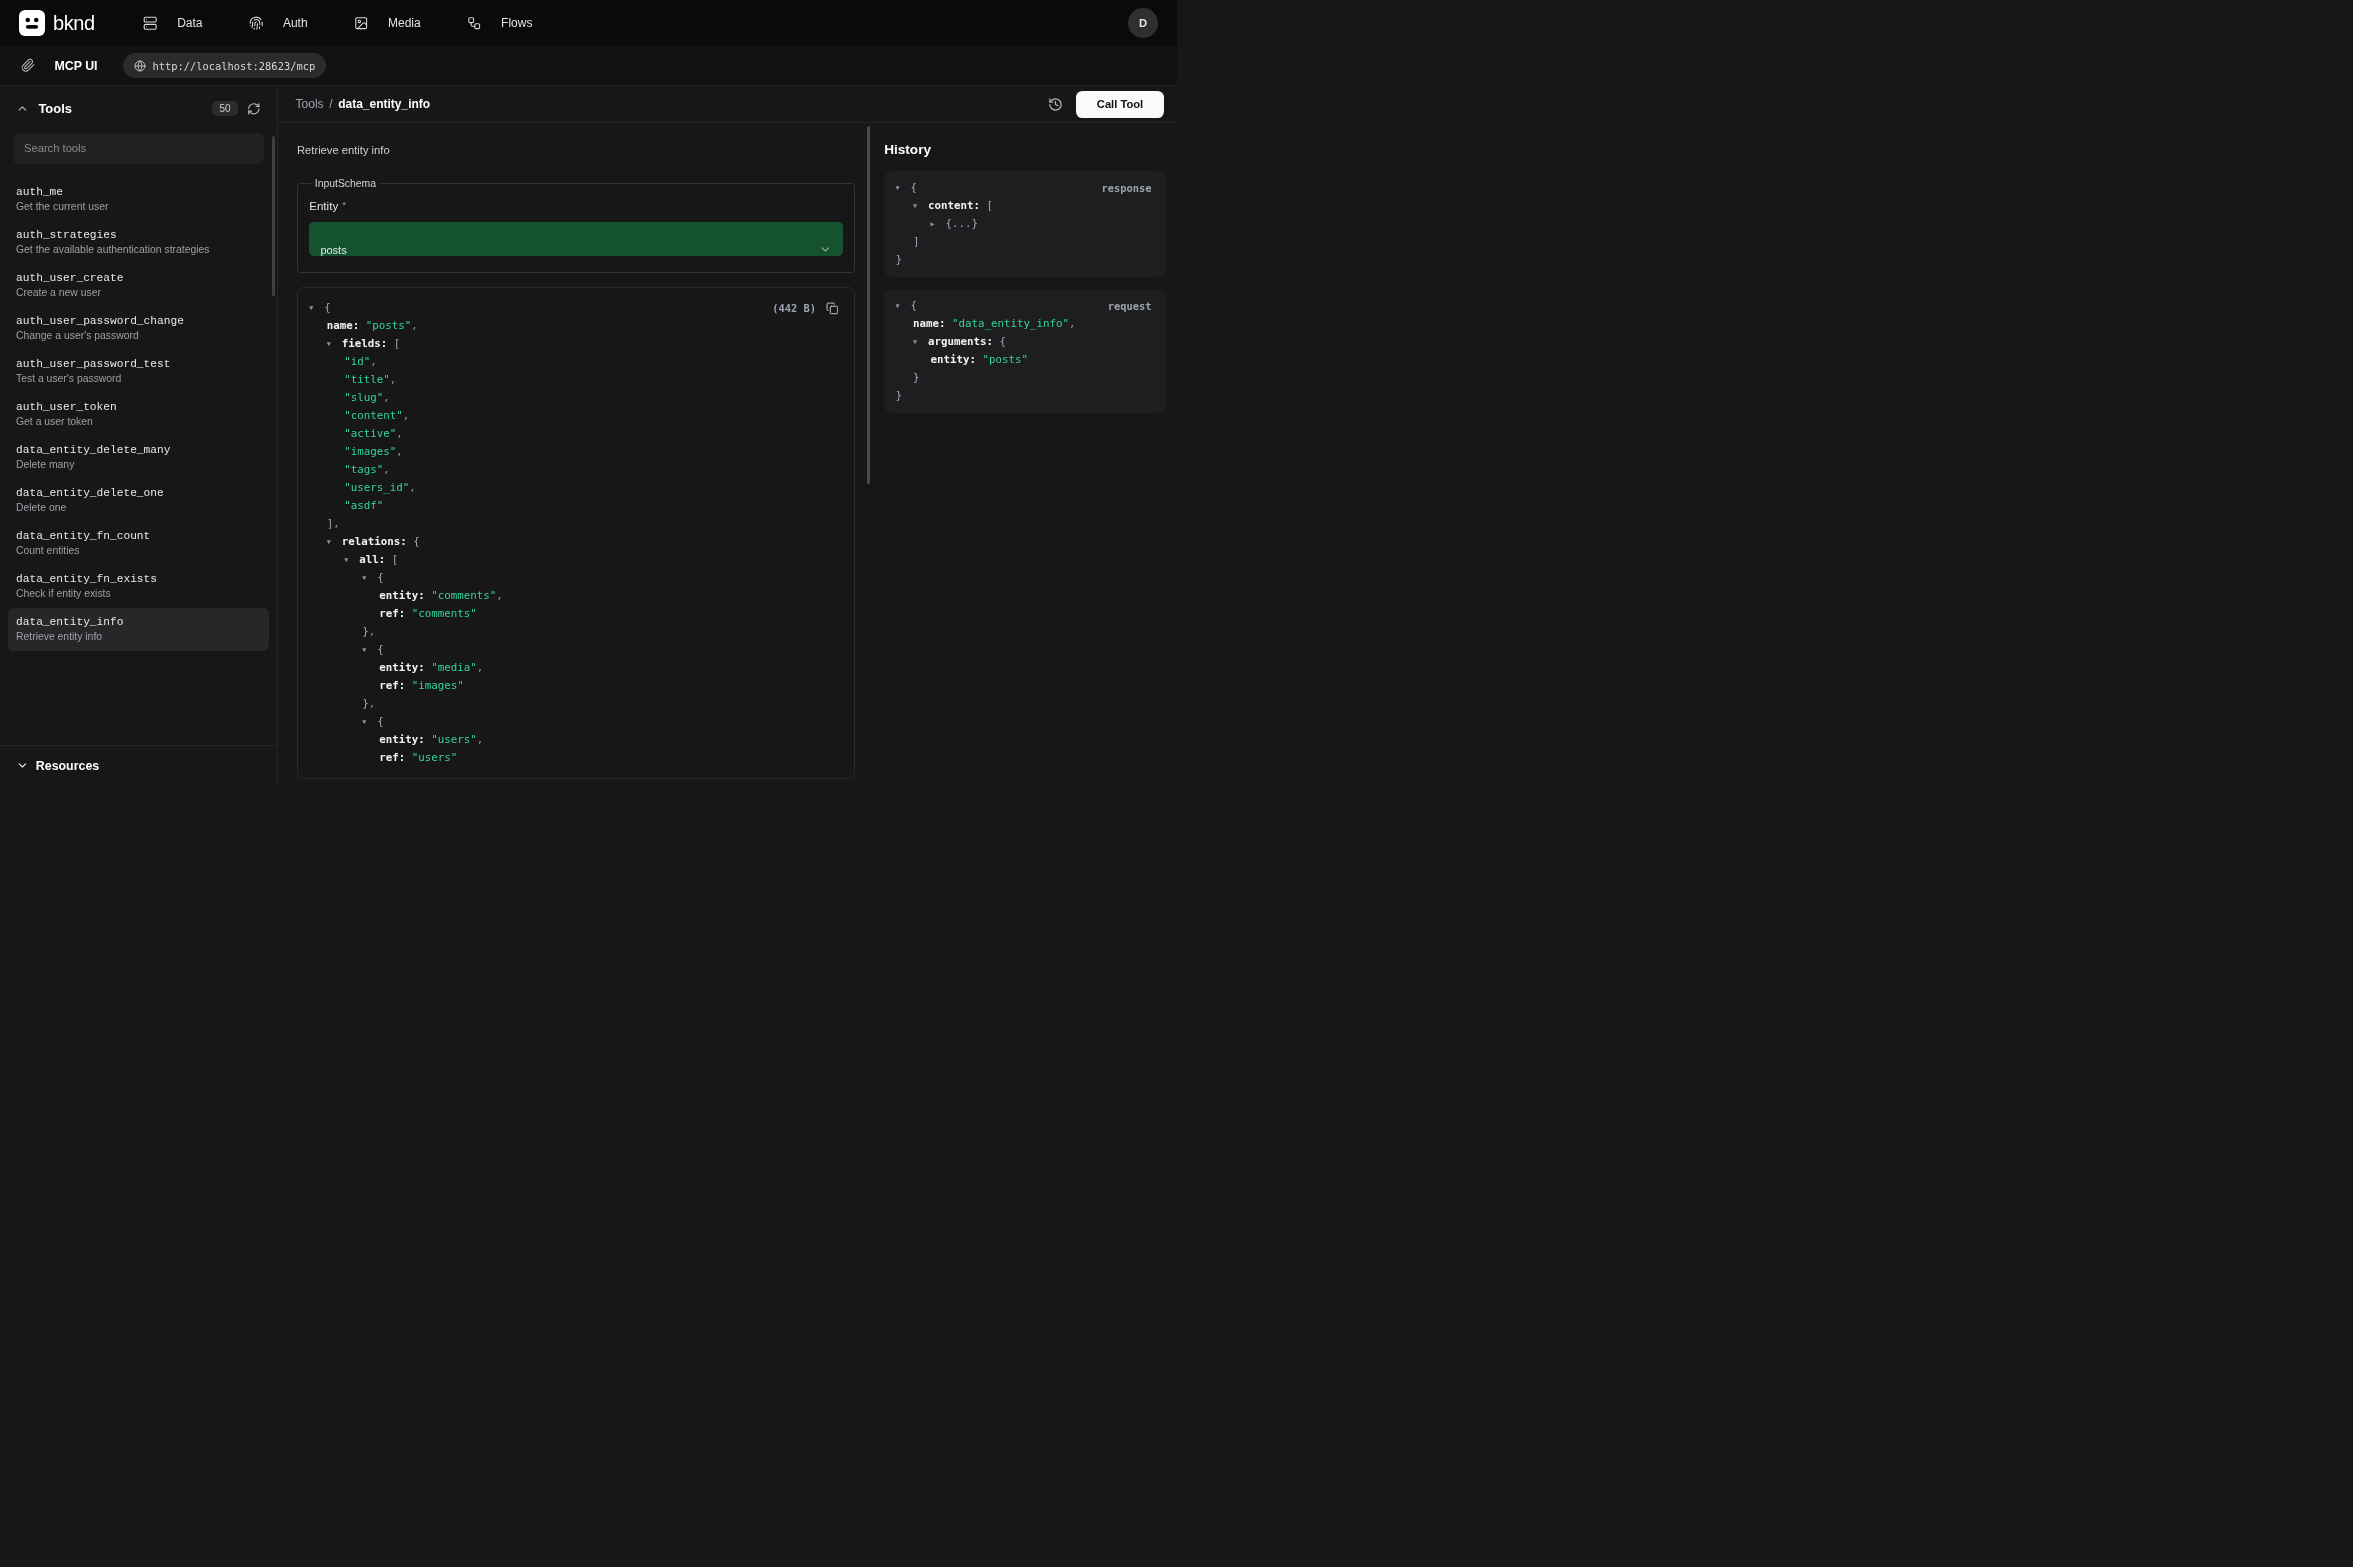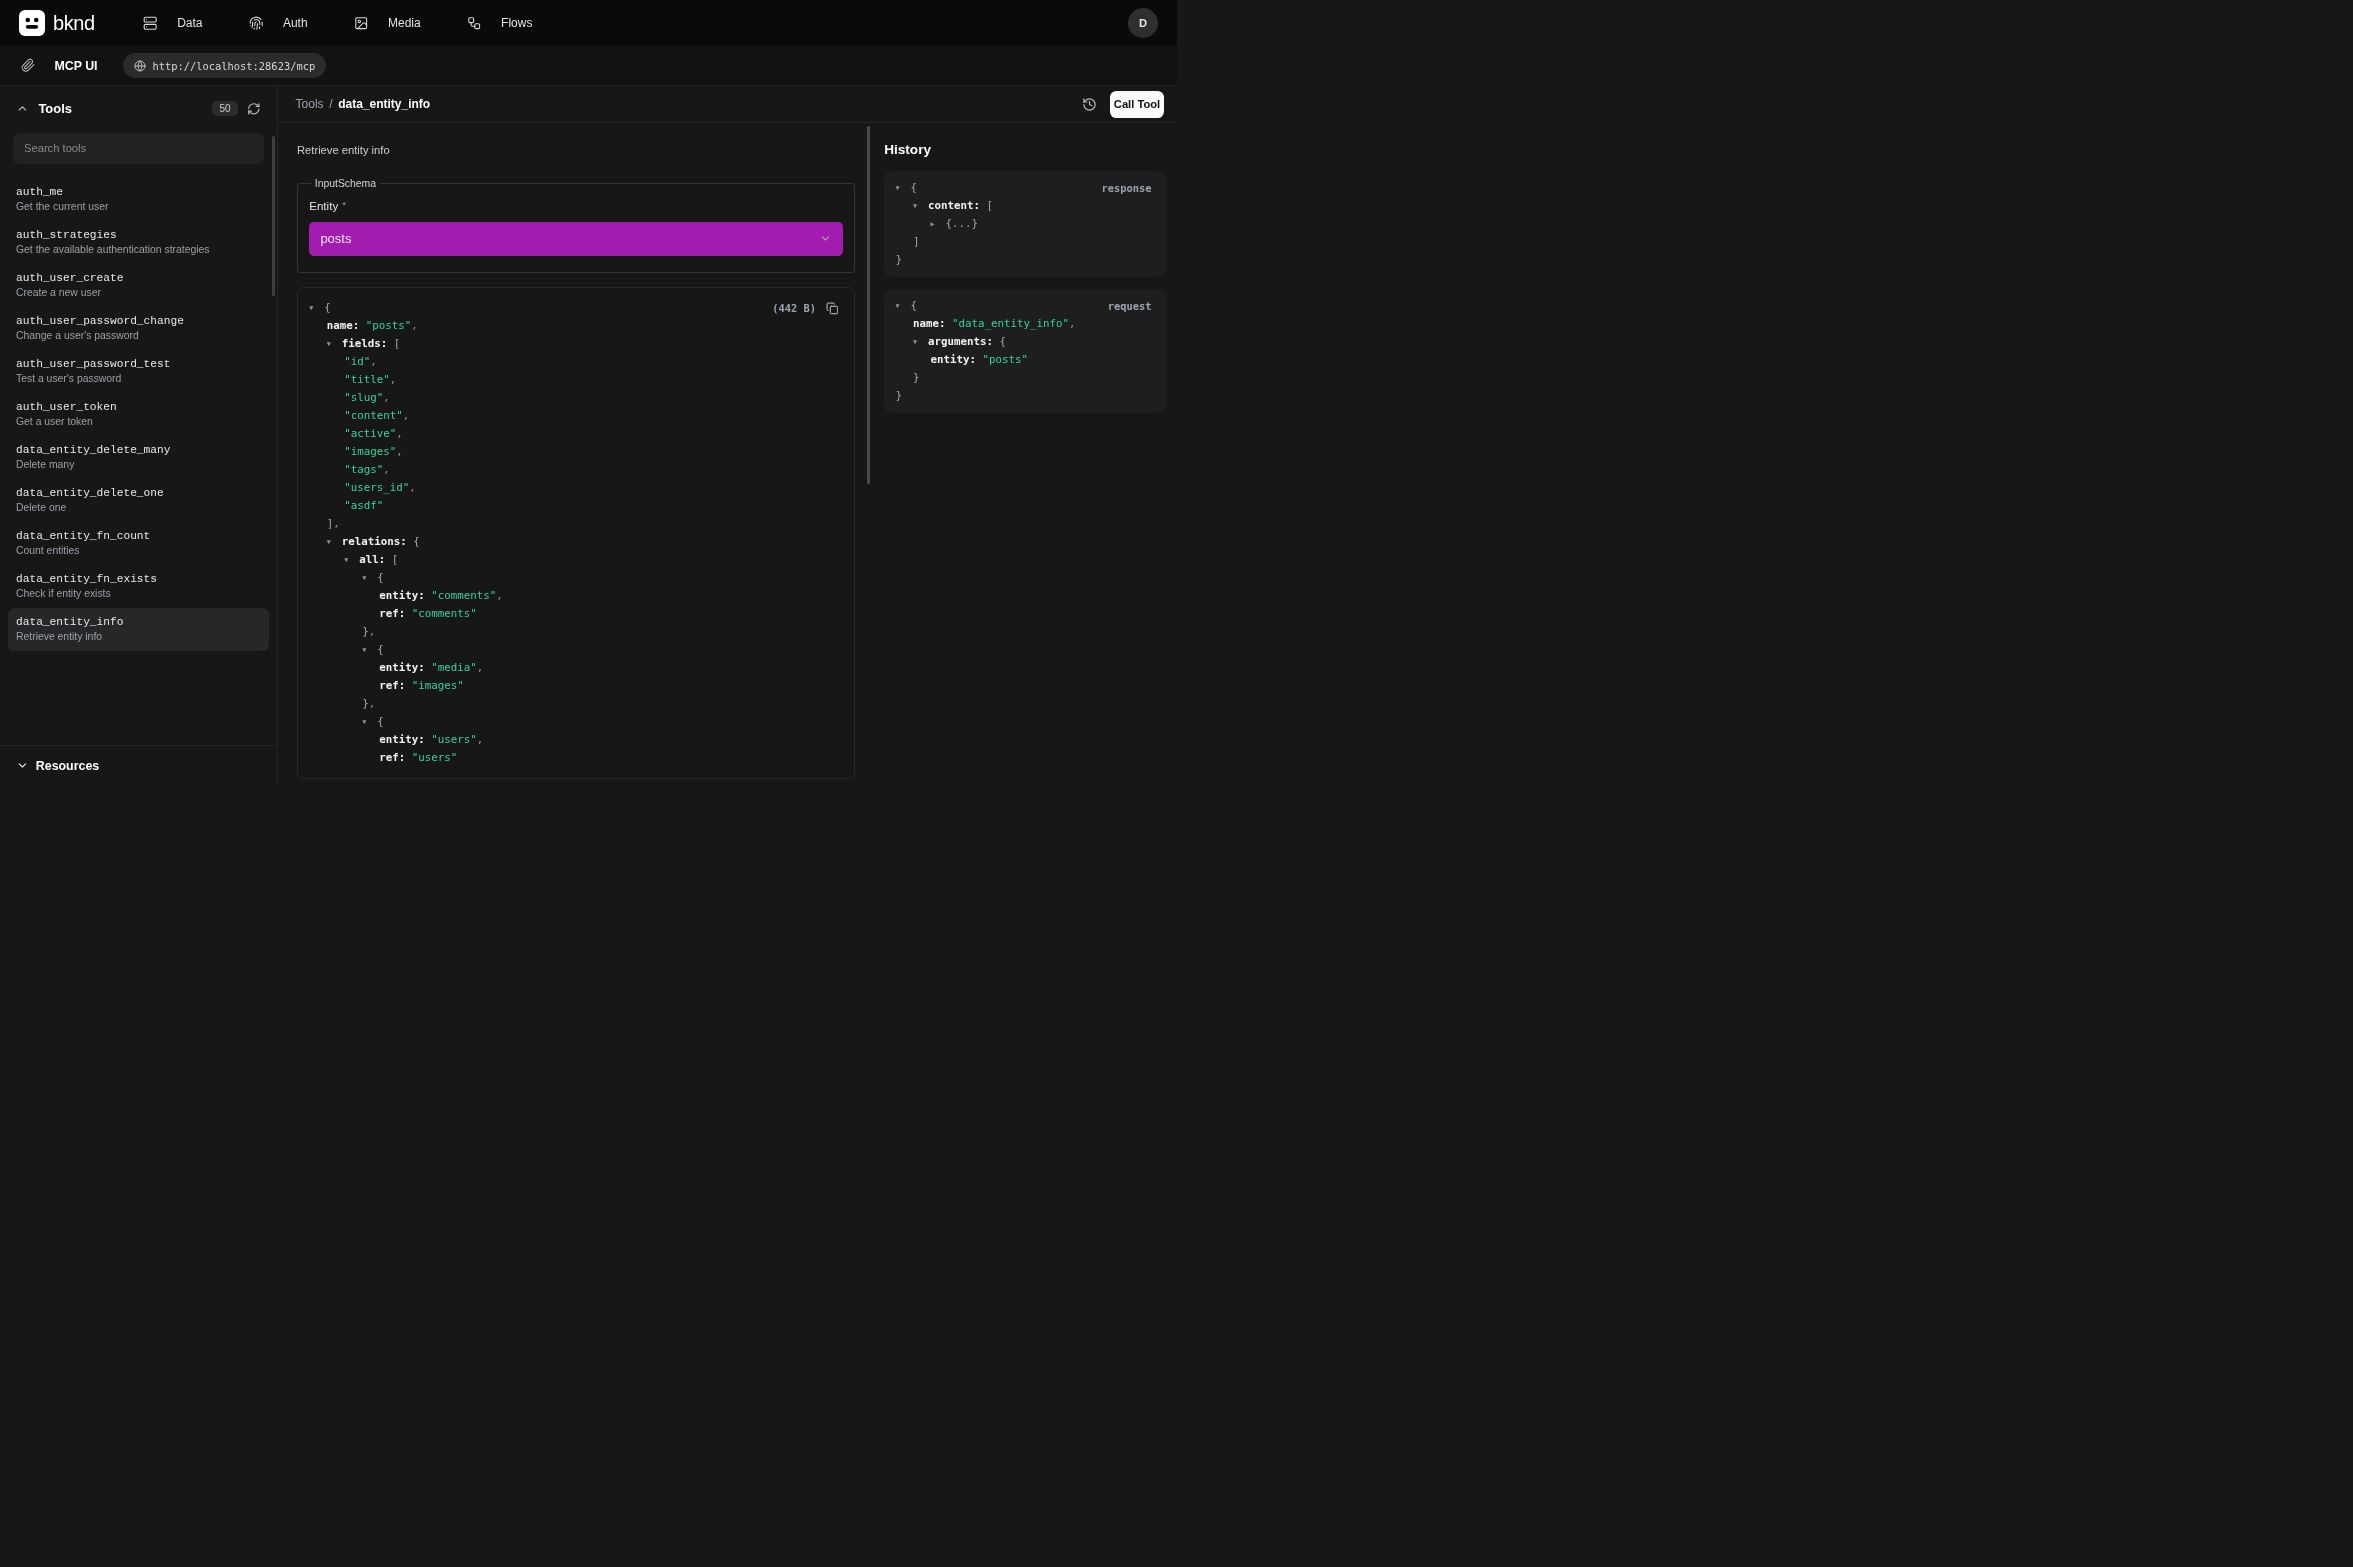--- a/index.html
+++ b/index.html
@@ -50,31 +50,31 @@
   .resources-row{flex:0 0 40px;border-top:0.8px solid var(--border-soft);display:flex;align-items:center;gap:7px;padding:0 16px;cursor:pointer}
   .resources-title{font-size:12.4px;font-weight:700;color:#fff}
   .sb-thumb{position:absolute;right:1.6px;top:50px;width:3.2px;height:160px;background:#3f3f3f;border-radius:1.6px}
 
   
   .mainarea{flex:1;display:flex;flex-direction:column;min-width:0}
   .crumbbar{height:37px;flex:0 0 37px;border-bottom:0.8px solid #262626;display:flex;align-items:center;padding:0 12.8px 0 17.6px}
   .crumbs{font-size:12px;color:#9ca3af;display:flex;gap:5.6px;align-items:center}
   .crumbs b{color:#fff;font-weight:700}
   .crumb-actions{margin-left:auto;display:flex;align-items:center;gap:12.8px}
-  .calltool{background:#fafafa;color:#111;border:none;border-radius:6.4px;height:27px;padding:0 4px;
+  .calltool{background:#fafafa;color:#111;border:none;border-radius:6.4px;height:27px;padding:0 21px;
     font-size:11.2px;font-weight:600;font-family:"Liberation Sans",sans-serif;cursor:pointer}
 
   .content-row{flex:1;display:flex;min-height:0}
   .main-scroll{flex:1;min-width:0;padding:21px 8px 0 19px;overflow:hidden}
   .desc{font-size:11.2px;color:#cfcfcf}
   fieldset.schema{margin-top:22px;border:0.8px solid #353535;border-radius:3.2px;padding:4.8px 11.2px 16px}
   fieldset.schema legend{font-size:10.4px;color:#d4d4d4;padding:0 4px;margin-left:1.6px}
   .field-label{font-size:11.6px;color:#e5e5e5;margin:4.8px 0 9.6px}
   .req{color:#9ca3af;font-size:9.6px;margin-left:4px;vertical-align:2.4px}
-  .select{height:34px;background:#a21caf;border-radius:4.8px;display:flex;align-items:center;padding:0 11.2px;cursor:pointer;font-size:13px;color:#e8e8e8}
+  .select{height:34px;background:#14532d;border-radius:4.8px;display:flex;align-items:flex-end;padding:0 11.2px;cursor:pointer;font-size:11px;color:#e8e8e8}
   .select .chev{margin-left:auto;color:#a5a5a5}
 
   .result-card{margin-top:14.4px;border:0.8px solid var(--border);border-radius:6.4px;overflow:hidden}
   .tabs{height:35px;border-bottom:0.8px solid var(--border);display:flex;align-items:stretch;padding:0 6.4px;gap:3.2px}
   .tab{display:flex;align-items:center;padding:0 9.6px;font-family:"DejaVu Sans Mono",monospace;font-size:10.8px;color:#8f8f8f;cursor:pointer;border-bottom:1.6px solid transparent;margin-bottom:-0.8px}
   .tab.active{color:#fff;border-bottom-color:#fff}
   .jsonwrap{padding:11.2px 11.2px 11.2px 11.2px}
 
   
   .jline{display:flex;align-items:center;font-family:"DejaVu Sans Mono",monospace;font-size:10.8px;line-height:18px;white-space:pre;padding-right:4.8px}

